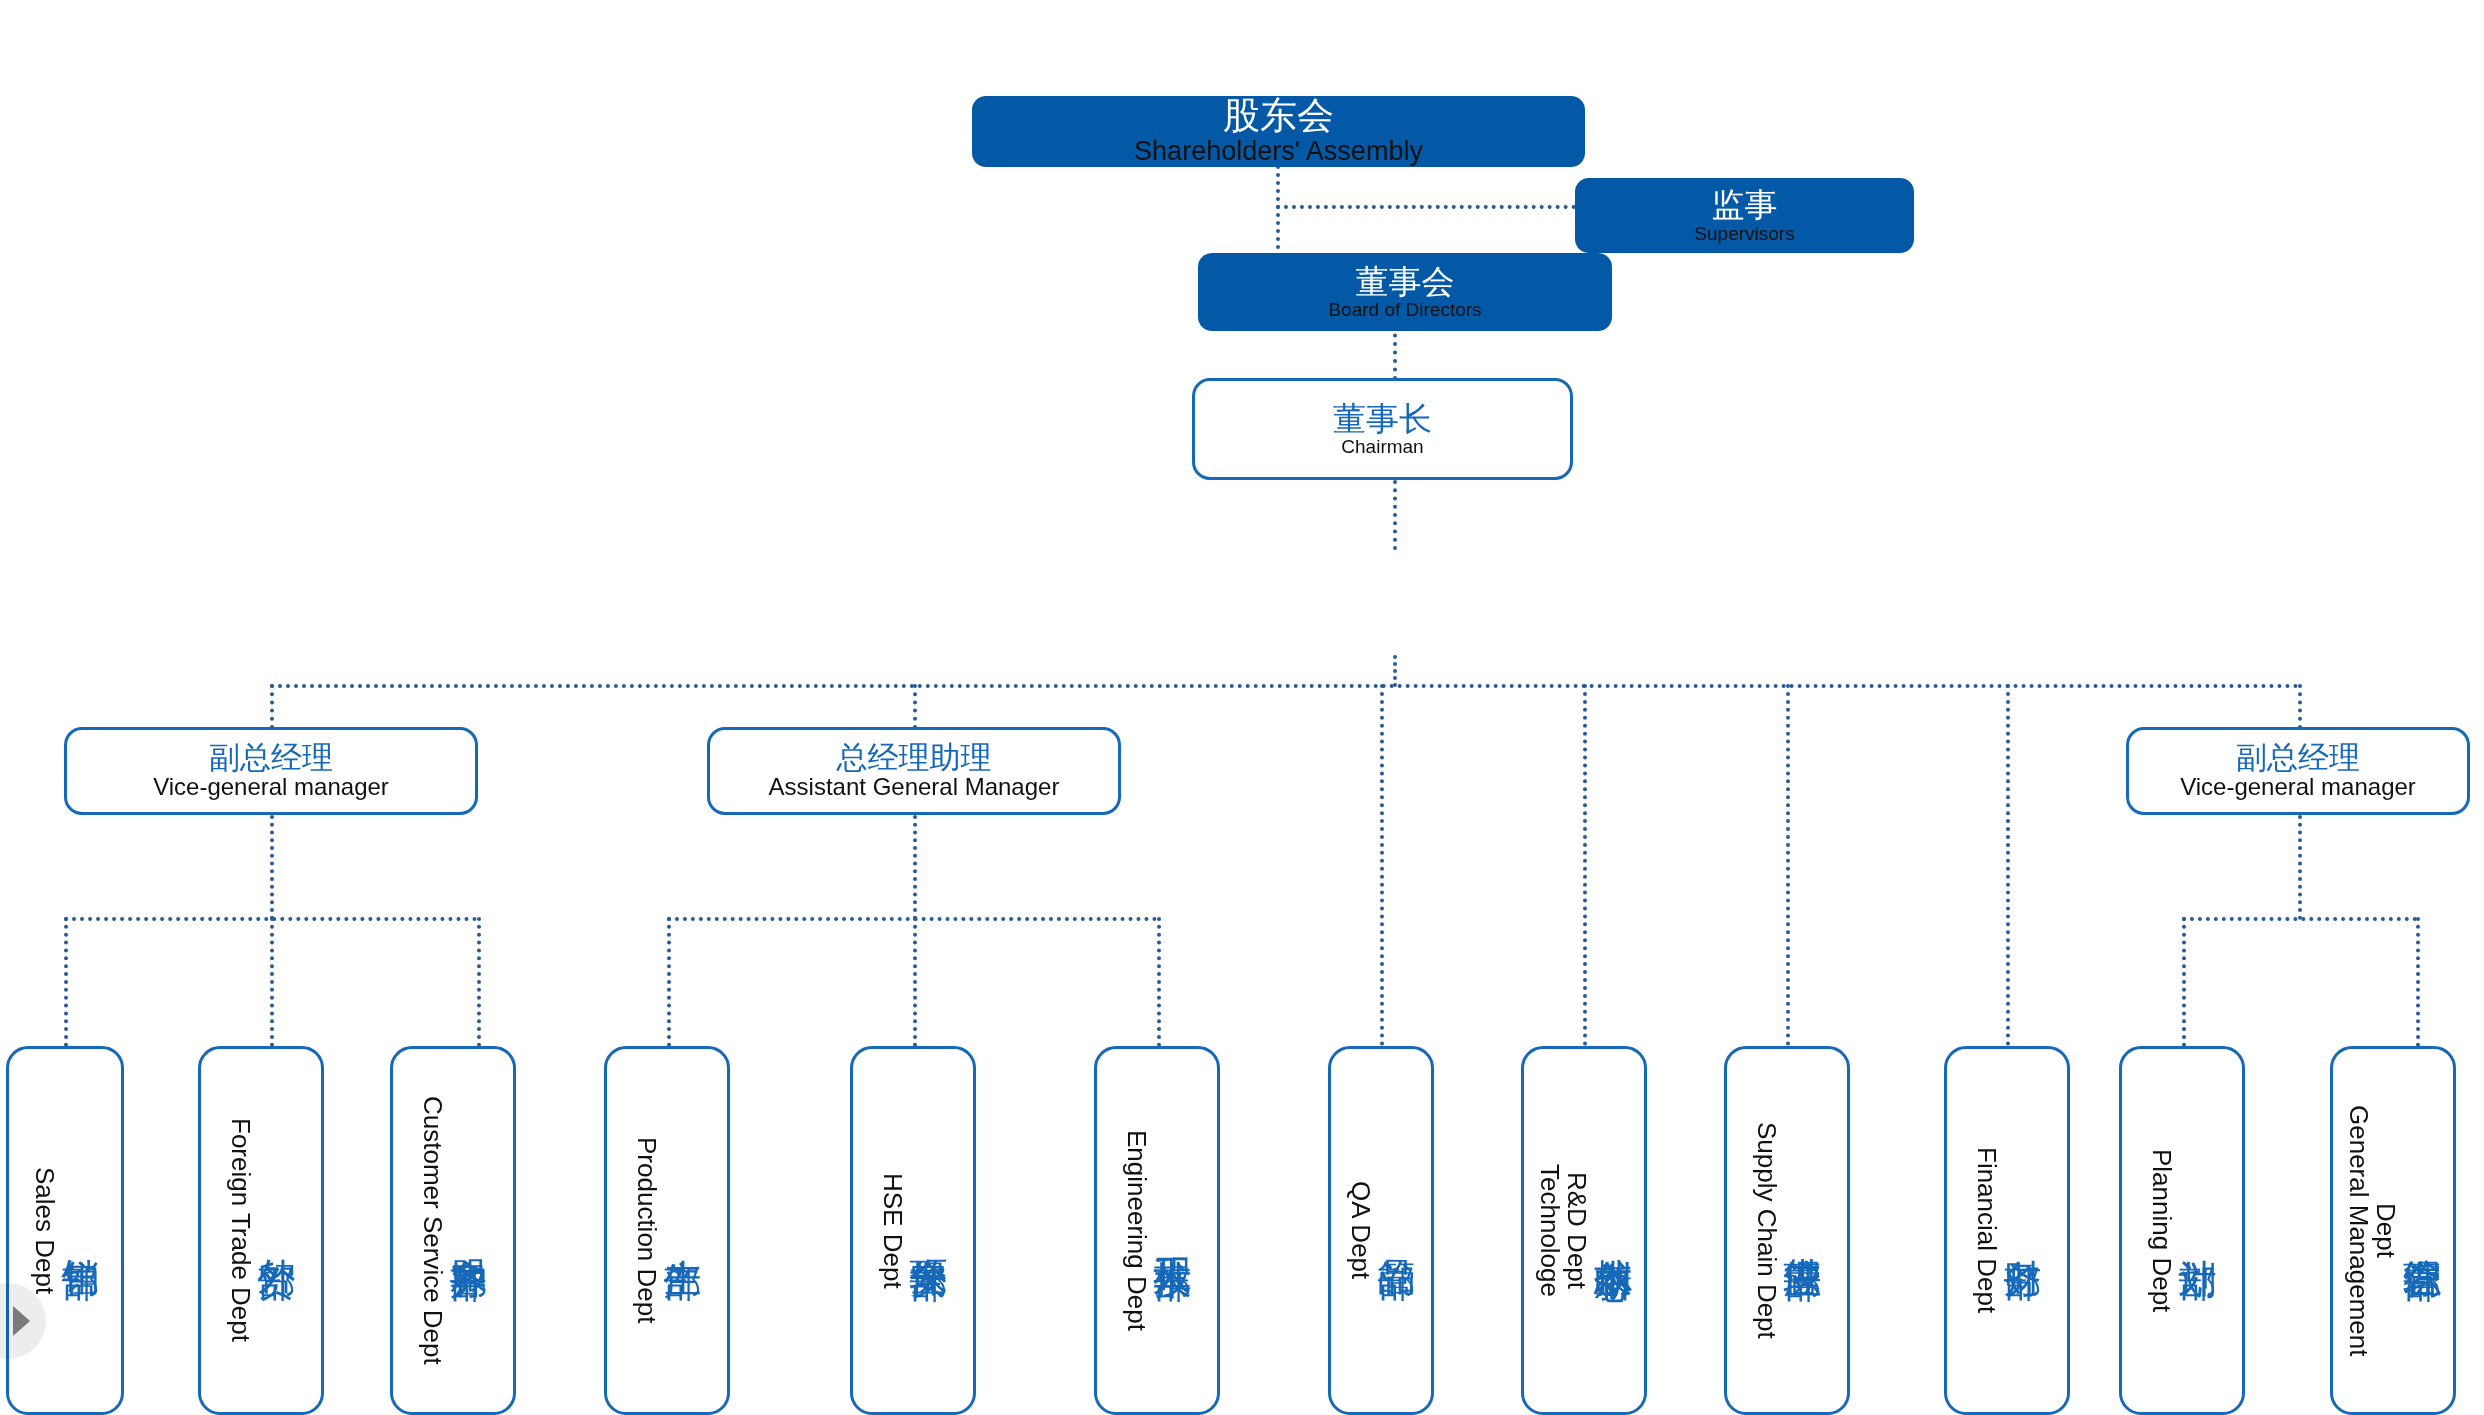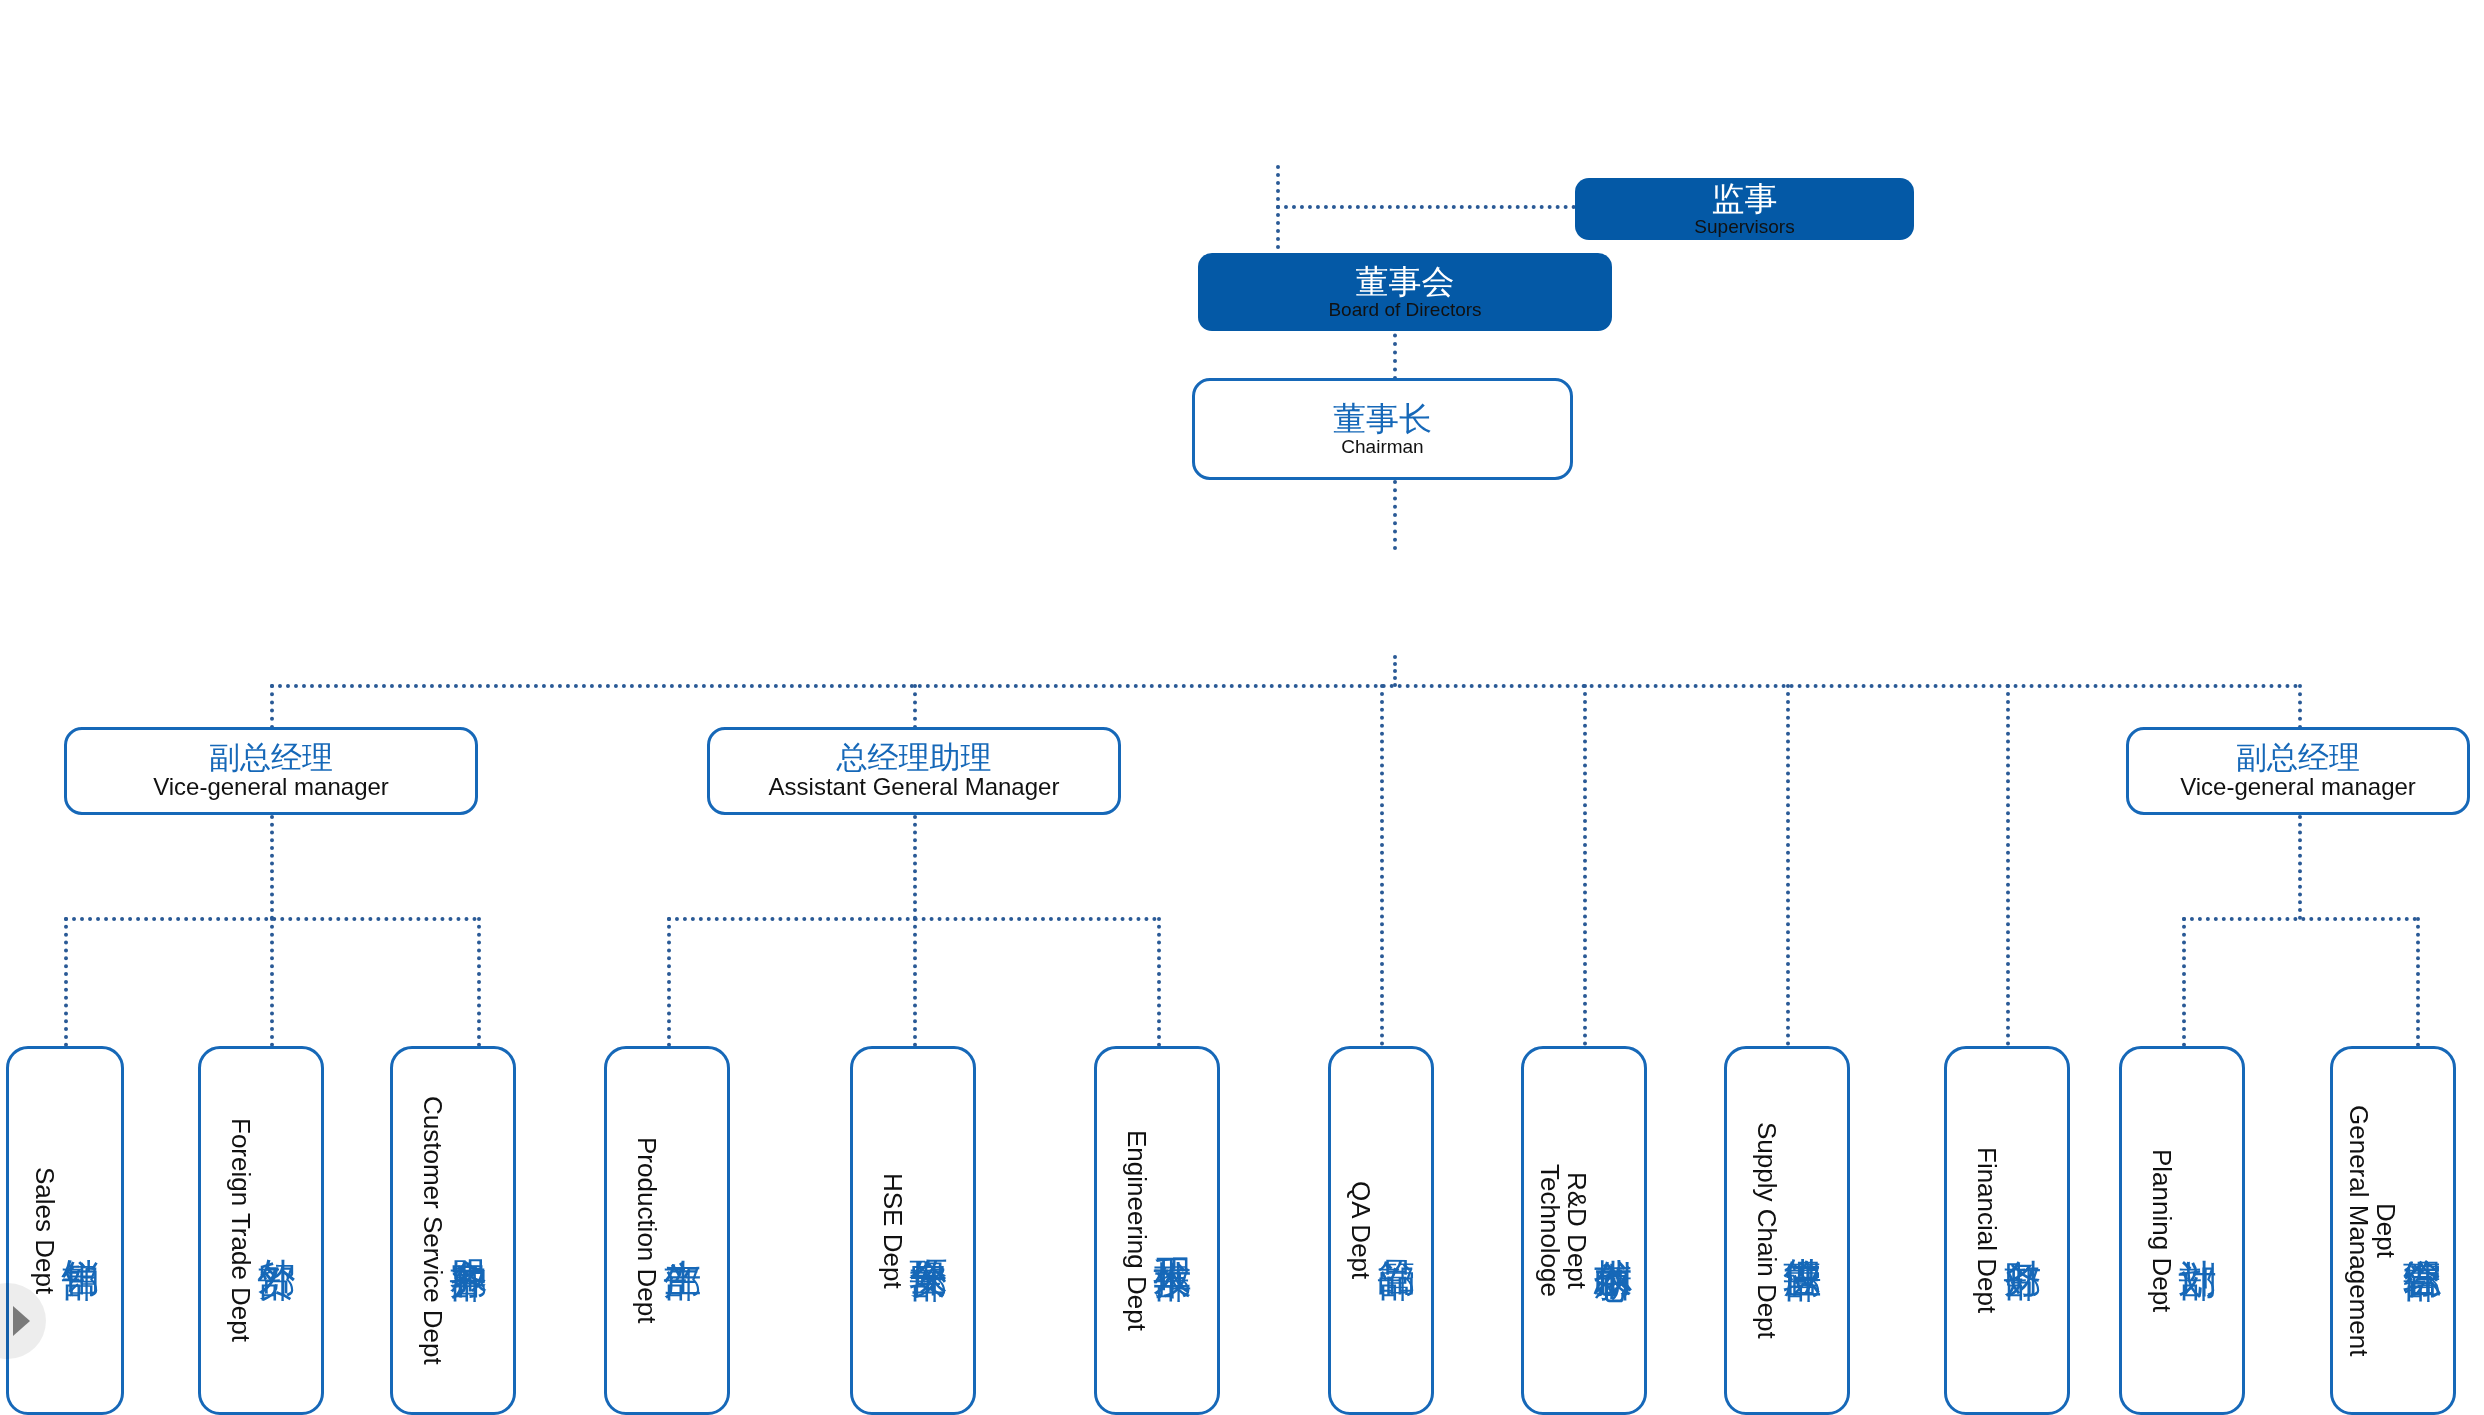--- a/index.html
+++ b/index.html
@@ -168,22 +168,26 @@
   <div class="conn h" style="left:667px; top:917px; width:490px;"></div>
   <div class="conn v" style="left:667px; top:917px; height:130px;"></div>
   <div class="conn v" style="left:913px; top:917px; height:130px;"></div>
   <div class="conn v" style="left:1157px; top:917px; height:130px;"></div>
 
   <div class="conn v" style="left:2298px; top:815px; height:105px;"></div>
   <div class="conn h" style="left:2182px; top:917px; width:235px;"></div>
   <div class="conn v" style="left:2182px; top:917px; height:130px;"></div>
   <div class="conn v" style="left:2416px; top:917px; height:130px;"></div>
 
-
-  <div class="node filled" style="left:1575px; top:178px; width:339px; height:62px;text-align:center;">
+  <div class="node filled" style="left:972px; top:96px; width:613px; height:71px;">
+    <span class="cn t-cn-lg">股东会</span>
+    <span class="en t-en-lg">Shareholders' Assembly</span>
+  </div>
+
+  <div class="node filled" style="left:1575px; top:178px; width:339px; height:75px;text-align:center;">
     <span class="cn t-cn-md">监事</span>
     <span class="en t-en-md">Supervisors</span>
   </div>
 
   <div class="node filled" style="left:1198px; top:253px; width:414px; height:78px;">
     <span class="cn t-cn-md">董事会</span>
     <span class="en t-en-md">Board of Directors</span>
   </div>
 
   <div class="node outlined" style="left:1162px; top:378px; width:381px; height:102px;margin-left:30px;">

